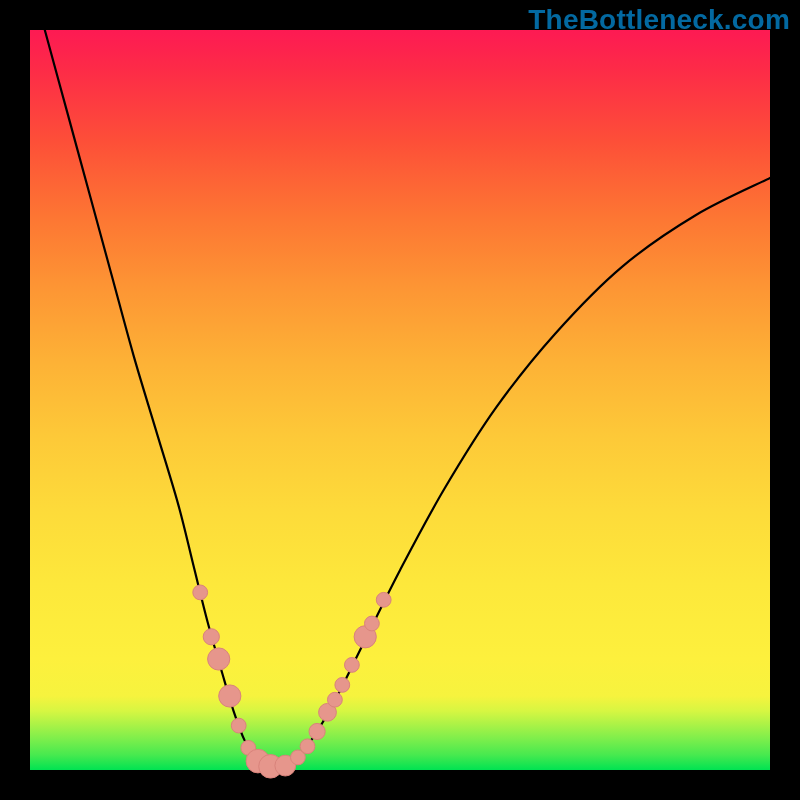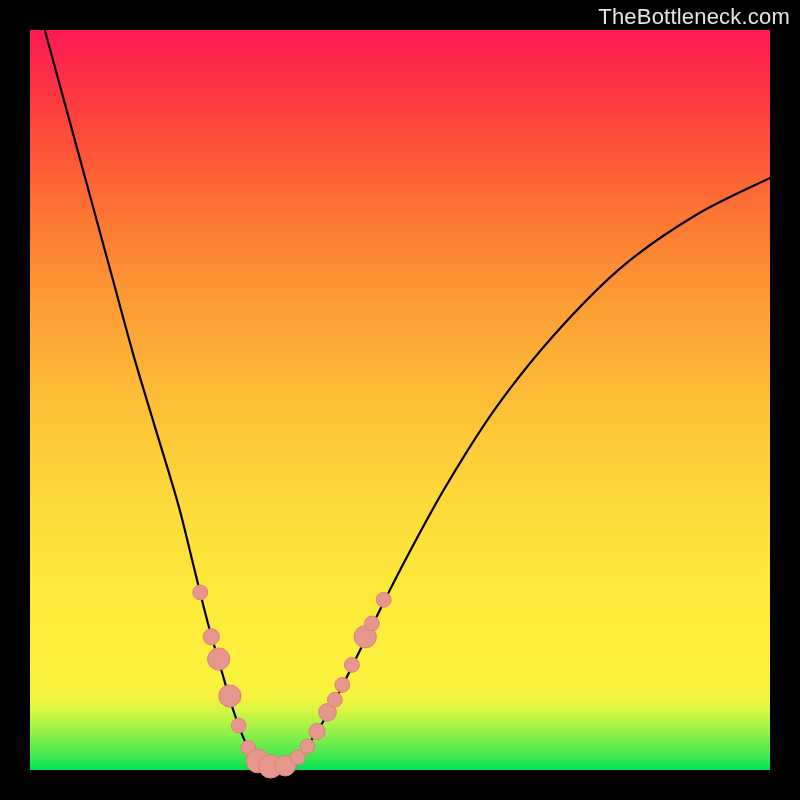--- a/index.html
+++ b/index.html
@@ -40,23 +40,23 @@
       #fd7533 75%,
       #fd4f38 85%,
       #fd2a48 95%,
       #fd1a53 100%
     );
   }
   .watermark {
     position: absolute;
     top: 4px;
     right: 10px;
-    font-size: 22px;
-    font-weight: 400;
-    color: #e5e5e5;
+    font-size: 28px;
+    font-weight: 700;
+    color: #0369a1;
     letter-spacing: 0.2px;
     user-select: none;
   }
   svg.overlay {
     position: absolute;
     left: 0;
     top: 0;
     width: 740px;
     height: 740px;
     overflow: visible;

